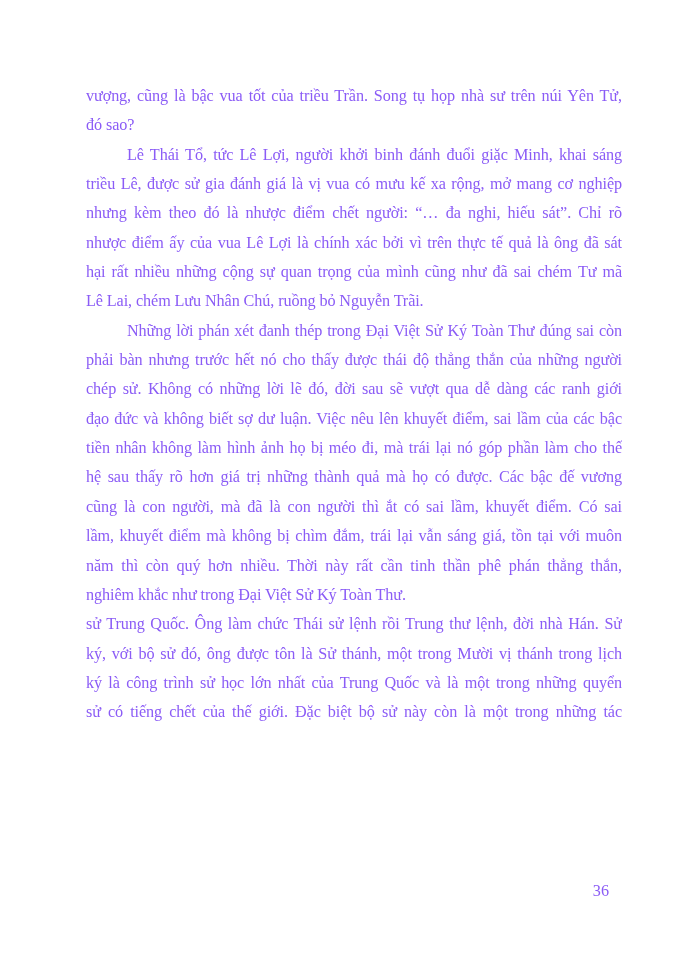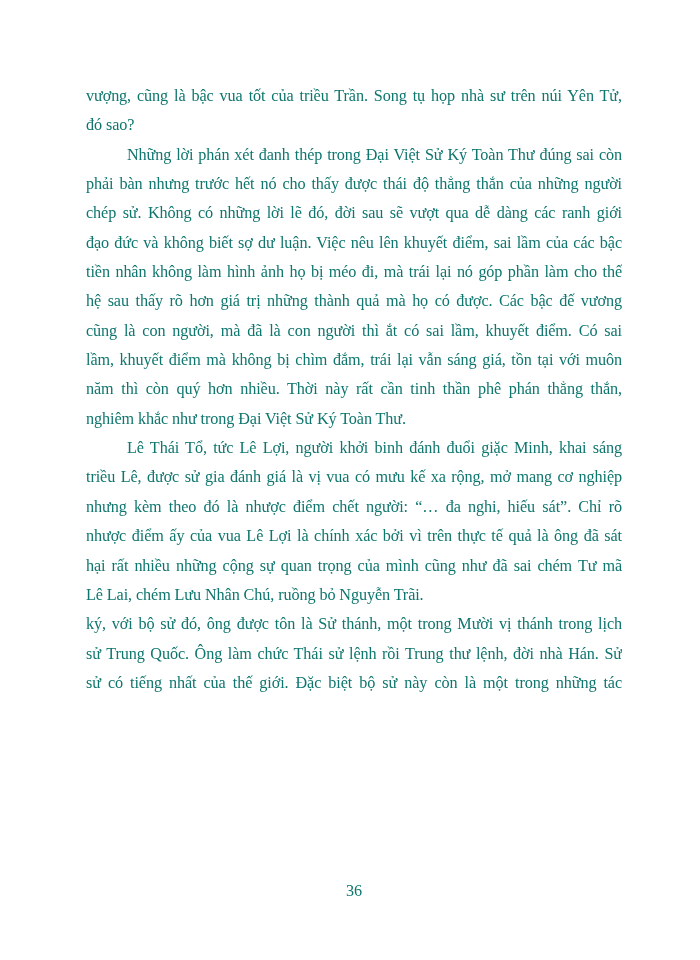--- a/index.html
+++ b/index.html
@@ -7,21 +7,21 @@
     padding: 0;
     background: #ffffff;
   }
   .page {
     position: relative;
     width: 700px;
     height: 960px;
     background: #ffffff;
     overflow: hidden;
     font-family: "Liberation Serif", "DejaVu Serif", serif;
-    color: #0f766e;
+    color: #8b5cf6;
   }
   .text-block {
     position: absolute;
     left: 86px;
     top: 82px;
     width: 536px;
     font-size: 16.2px;
     line-height: 29.35px;
     letter-spacing: -0.1px;
   }
@@ -50,57 +50,58 @@
     font-family: Liberation Serif, serif;
   }
   .text-line.no-justify::after {
     content: none;
   }
   .text-line.indent {
     text-indent: 41px;
   }
   .page-number {
     position: absolute;
-    left: 86px;
+    left: 73px;
     top: 881px;
     width: 536px;
-    text-align: center;
+    text-align: right;
     font-size: 16.2px;
     line-height: 20px;
   }
 </style>
 </head>
 <body>
 
 <div class="page">
   <div class="text-block" id="text-block">
       <div class="paragraph">
         <div class="text-line">vượng, cũng là bậc vua tốt của triều Trần. Song tụ họp nhà sư trên núi Yên Tử,</div>
         <div class="text-line no-justify">đó sao?</div>
       </div>
       <div class="paragraph">
+        <div class="text-line indent">Lê Thái Tổ, tức Lê Lợi, người khởi binh đánh đuổi giặc Minh, khai sáng</div>
+        <div class="text-line">triều Lê, được sử gia đánh giá là vị vua có mưu kế xa rộng, mở mang cơ nghiệp</div>
+        <div class="text-line">nhưng kèm theo đó là nhược điểm chết người: “… đa nghi, hiếu sát”. Chỉ rõ</div>
+        <div class="text-line">nhược điểm ấy của vua Lê Lợi là chính xác bởi vì trên thực tế quả là ông đã sát</div>
+        <div class="text-line">hại rất nhiều những cộng sự quan trọng của mình cũng như đã sai chém Tư mã</div>
+        <div class="text-line no-justify">Lê Lai, chém Lưu Nhân Chú, ruồng bỏ Nguyễn Trãi.</div>
+      </div>
+      <div class="paragraph">
         <div class="text-line indent">Những lời phán xét đanh thép trong Đại Việt Sử Ký Toàn Thư đúng sai còn</div>
         <div class="text-line">phải bàn nhưng trước hết nó cho thấy được thái độ thẳng thắn của những người</div>
         <div class="text-line">chép sử. Không có những lời lẽ đó, đời sau sẽ vượt qua dễ dàng các ranh giới</div>
         <div class="text-line">đạo đức và không biết sợ dư luận. Việc nêu lên khuyết điểm, sai lầm của các bậc</div>
         <div class="text-line">tiền nhân không làm hình ảnh họ bị méo đi, mà trái lại nó góp phần làm cho thế</div>
         <div class="text-line">hệ sau thấy rõ hơn giá trị những thành quả mà họ có được. Các bậc đế vương</div>
         <div class="text-line">cũng là con người, mà đã là con người thì ắt có sai lầm, khuyết điểm. Có sai</div>
         <div class="text-line">lầm, khuyết điểm mà không bị chìm đắm, trái lại vẫn sáng giá, tồn tại với muôn</div>
         <div class="text-line">năm thì còn quý hơn nhiều. Thời này rất cần tinh thần phê phán thẳng thắn,</div>
         <div class="text-line no-justify">nghiêm khắc như trong Đại Việt Sử Ký Toàn Thư.</div>
       </div>
       <div class="paragraph">
-        <div class="text-line indent">Lê Thái Tổ, tức Lê Lợi, người khởi binh đánh đuổi giặc Minh, khai sáng</div>
-        <div class="text-line">triều Lê, được sử gia đánh giá là vị vua có mưu kế xa rộng, mở mang cơ nghiệp</div>
-        <div class="text-line">nhưng kèm theo đó là nhược điểm chết người: “… đa nghi, hiếu sát”. Chỉ rõ</div>
-        <div class="text-line">nhược điểm ấy của vua Lê Lợi là chính xác bởi vì trên thực tế quả là ông đã sát</div>
-        <div class="text-line">hại rất nhiều những cộng sự quan trọng của mình cũng như đã sai chém Tư mã</div>
-        <div class="text-line no-justify">Lê Lai, chém Lưu Nhân Chú, ruồng bỏ Nguyễn Trãi.</div>
-      </div>
-      <div class="paragraph">
+        <div class="text-line">sử Trung Quốc. Ông làm chức Thái sử lệnh rồi Trung thư lệnh, đời nhà Hán. Sử</div>
         <div class="text-line">ký, với bộ sử đó, ông được tôn là Sử thánh, một trong Mười vị thánh trong lịch</div>
-        <div class="text-line">sử Trung Quốc. Ông làm chức Thái sử lệnh rồi Trung thư lệnh, đời nhà Hán. Sử</div>
-        <div class="text-line">sử có tiếng nhất của thế giới. Đặc biệt bộ sử này còn là một trong những tác</div>
+        <div class="text-line">ký là công trình sử học lớn nhất của Trung Quốc và là một trong những quyển</div>
+        <div class="text-line">sử có tiếng chết của thế giới. Đặc biệt bộ sử này còn là một trong những tác</div>
       </div>
     </div>
   <div class="page-number">36</div>
 </div>
 
 </body></html>

